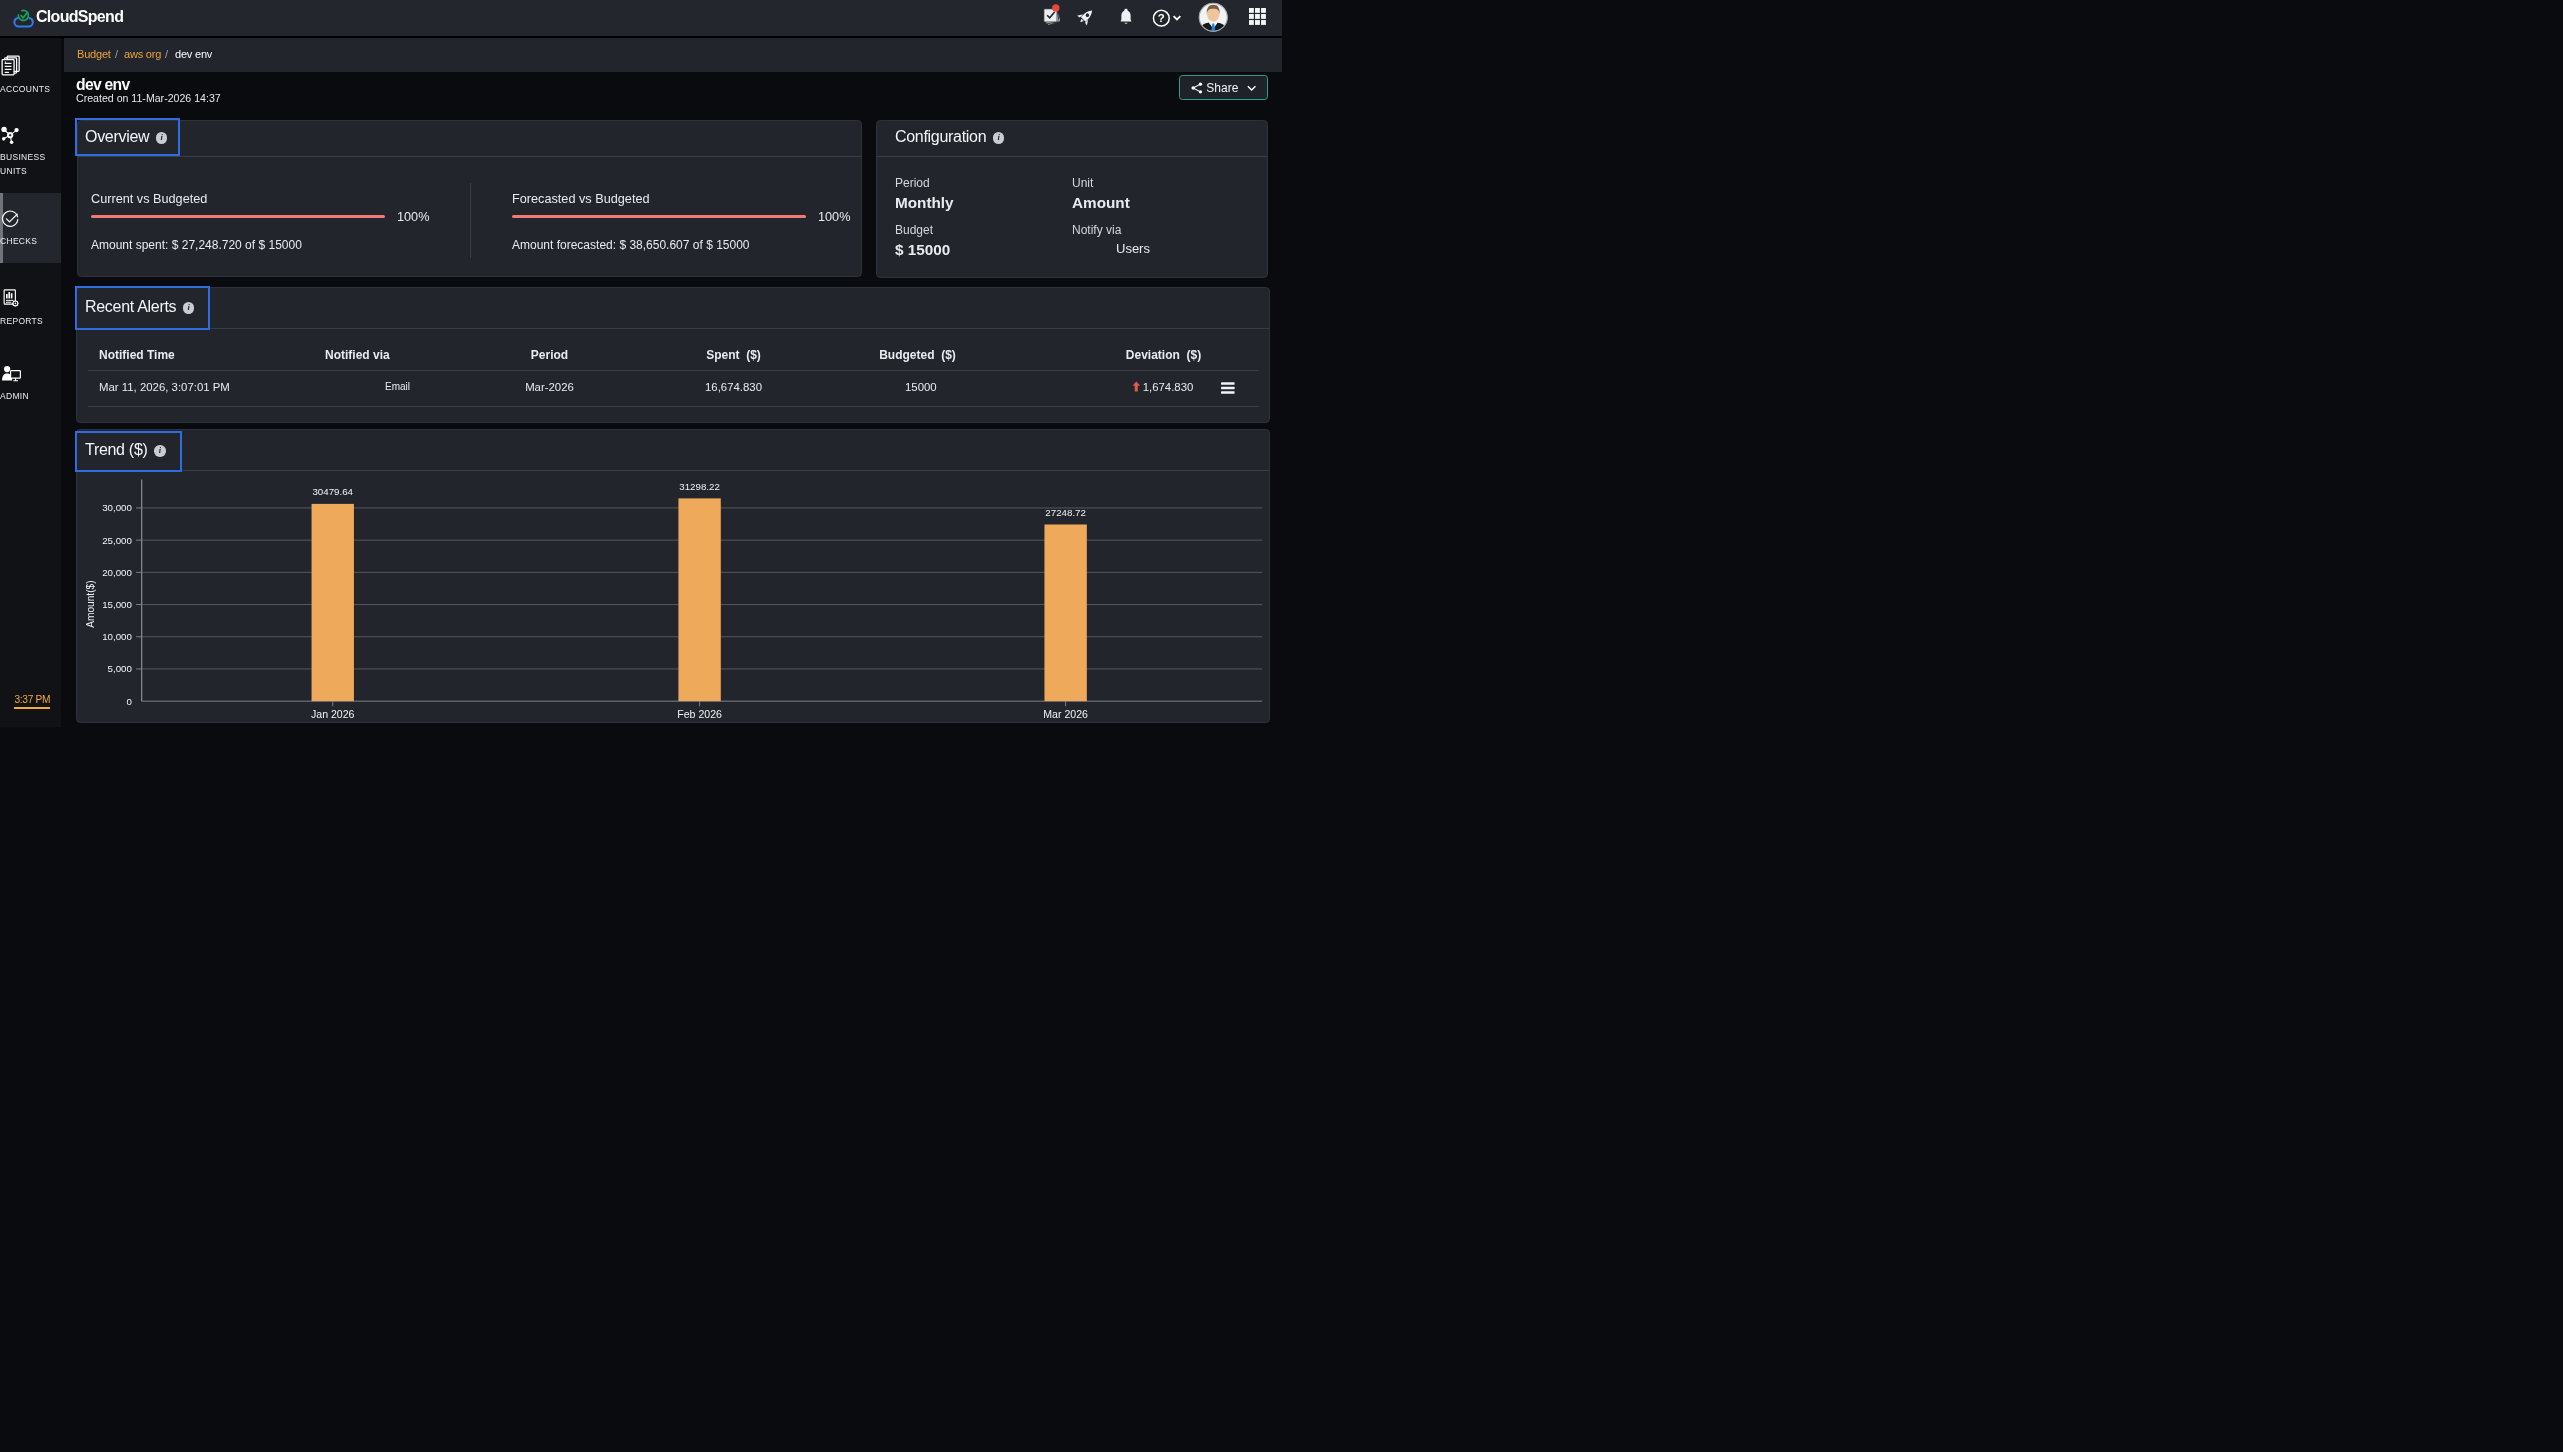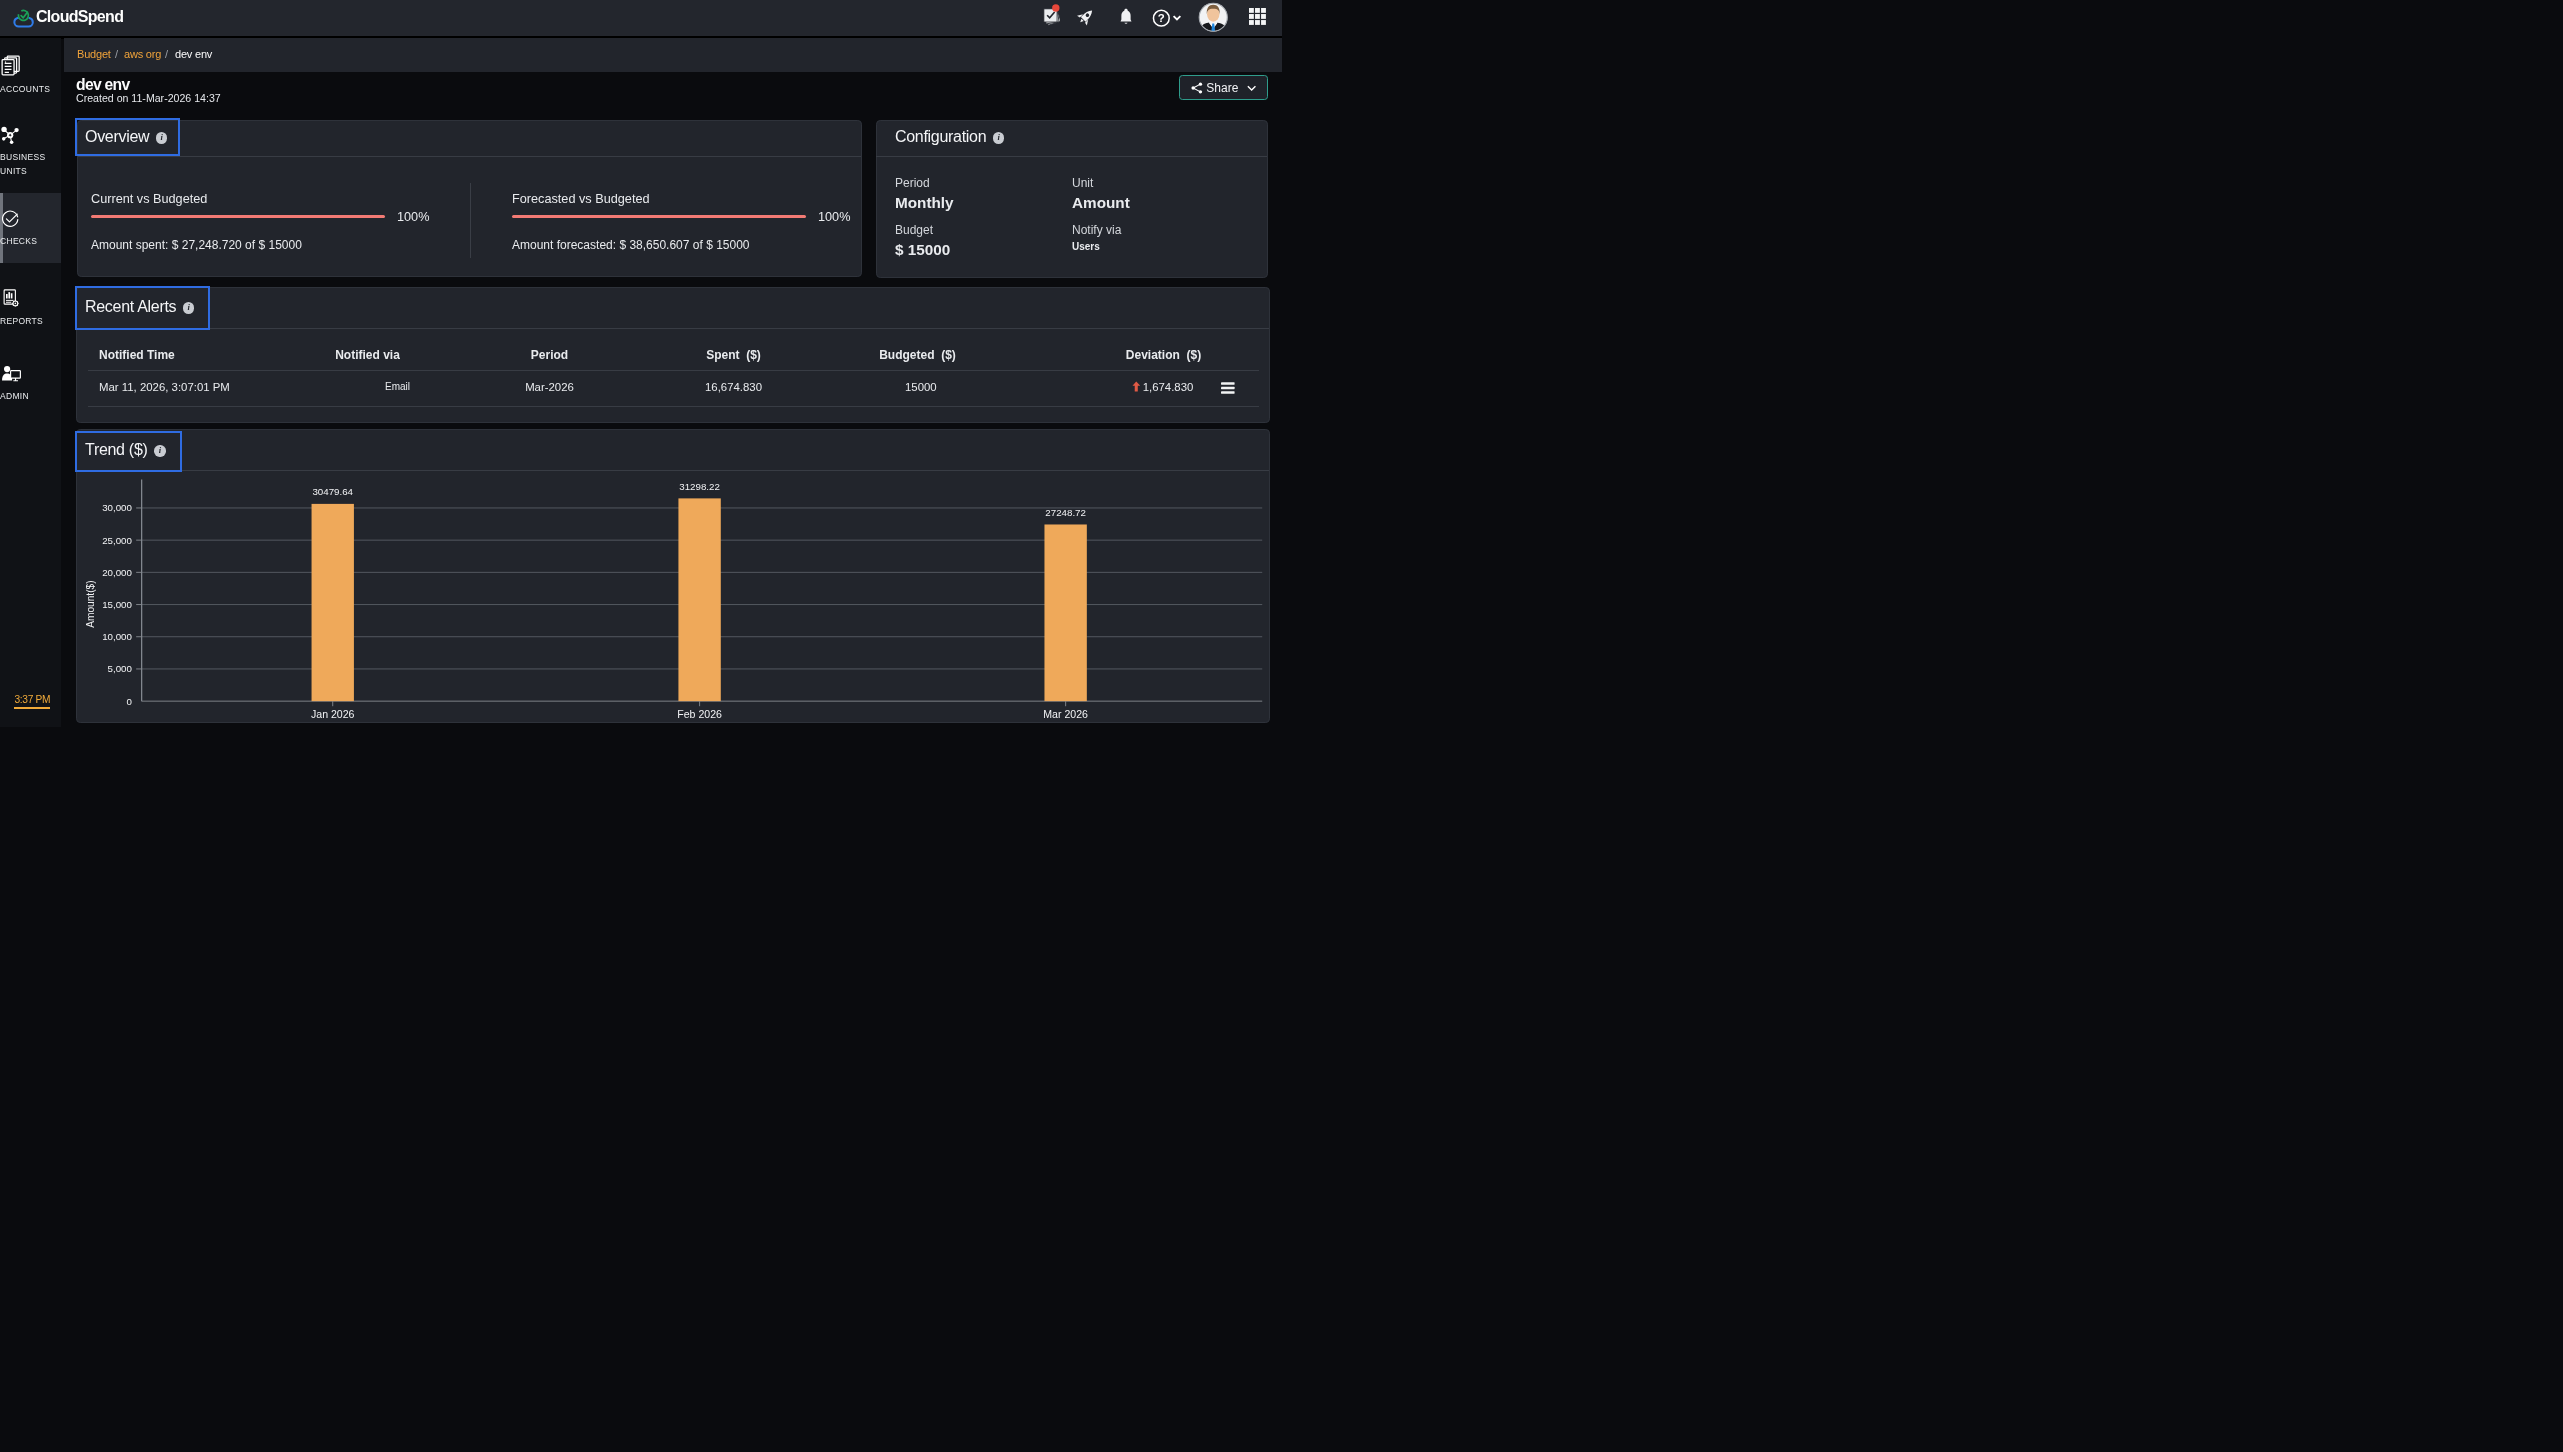--- a/index.html
+++ b/index.html
@@ -249,32 +249,32 @@
 <div class="hdiv" style="left:876px;top:156px;width:391px"></div>
 <div class="abs cardtitle" style="left:895px;top:128px">Configuration <span class="info">i</span></div>
 
 <div class="abs" style="left:895px;top:176px;font-size:12px;color:#d4d7dc">Period</div>
 <div class="abs" style="left:895px;top:194px;font-size:15.3px;font-weight:bold">Monthly</div>
 <div class="abs" style="left:1072px;top:176px;font-size:12px;color:#d4d7dc">Unit</div>
 <div class="abs" style="left:1072px;top:194px;font-size:15.3px;font-weight:bold">Amount</div>
 <div class="abs" style="left:895px;top:223px;font-size:12px;color:#d4d7dc">Budget</div>
 <div class="abs" style="left:895px;top:241px;font-size:15.3px;font-weight:bold">$ 15000</div>
 <div class="abs" style="left:1072px;top:223px;font-size:12px;color:#d4d7dc">Notify via</div>
-<div class="abs" style="left:1072px;top:241px;font-size:10px;font-weight:bold">Users</div>
+<div class="abs" style="left:1116px;top:241px;font-size:13px;font-weight:normal">Users</div>
 
 <div class="card" style="left:76px;top:287px;width:1194px;height:136px"></div>
 <div class="hdiv" style="left:210px;top:328px;width:1059px"></div>
 <div class="bluebox" style="left:75px;top:286px;width:135px;height:44px"></div>
 <div class="abs cardtitle" style="left:85px;top:298px">Recent Alerts <span class="info">i</span></div>
 
 <div class="hdiv" style="left:88px;top:370px;width:1171px"></div>
 <div class="hdiv" style="left:88px;top:406px;width:1171px"></div>
 
 <div class="abs" style="top:348px;left:99px;font-size:12px;font-weight:bold">Notified Time</div>
-<div class="abs" style="top:348px;left:325px;width:85px;text-align:center;font-size:12px;font-weight:bold">Notified via</div>
+<div class="abs" style="top:348px;left:325px;width:85px;font-size:12px;font-weight:bold">Notified via</div>
 <div class="abs" style="top:348px;left:507px;width:85px;text-align:center;font-size:12px;font-weight:bold">Period</div>
 <div class="abs" style="top:348px;left:691px;width:85px;text-align:center;font-size:12px;font-weight:bold">Spent&nbsp; ($)</div>
 <div class="abs" style="top:348px;left:875px;width:85px;text-align:center;font-size:12px;font-weight:bold">Budgeted&nbsp; ($)</div>
 <div class="abs" style="top:348px;left:1121px;width:85px;text-align:center;font-size:12px;font-weight:bold">Deviation&nbsp; ($)</div>
 
 <div class="abs" style="top:381px;left:99px;font-size:11.4px">Mar 11, 2026, 3:07:01 PM</div>
 <div class="abs" style="top:381px;left:325px;width:85px;text-align:right;font-size:10px">Email</div>
 <div class="abs" style="top:381px;left:507px;width:85px;text-align:center;font-size:11.4px">Mar-2026</div>
 <div class="abs" style="top:381px;left:691px;width:85px;text-align:center;font-size:11.4px">16,674.830</div>
 <div class="abs" style="top:381px;left:905px;width:85px;text-align:left;font-size:11.4px">15000</div>

